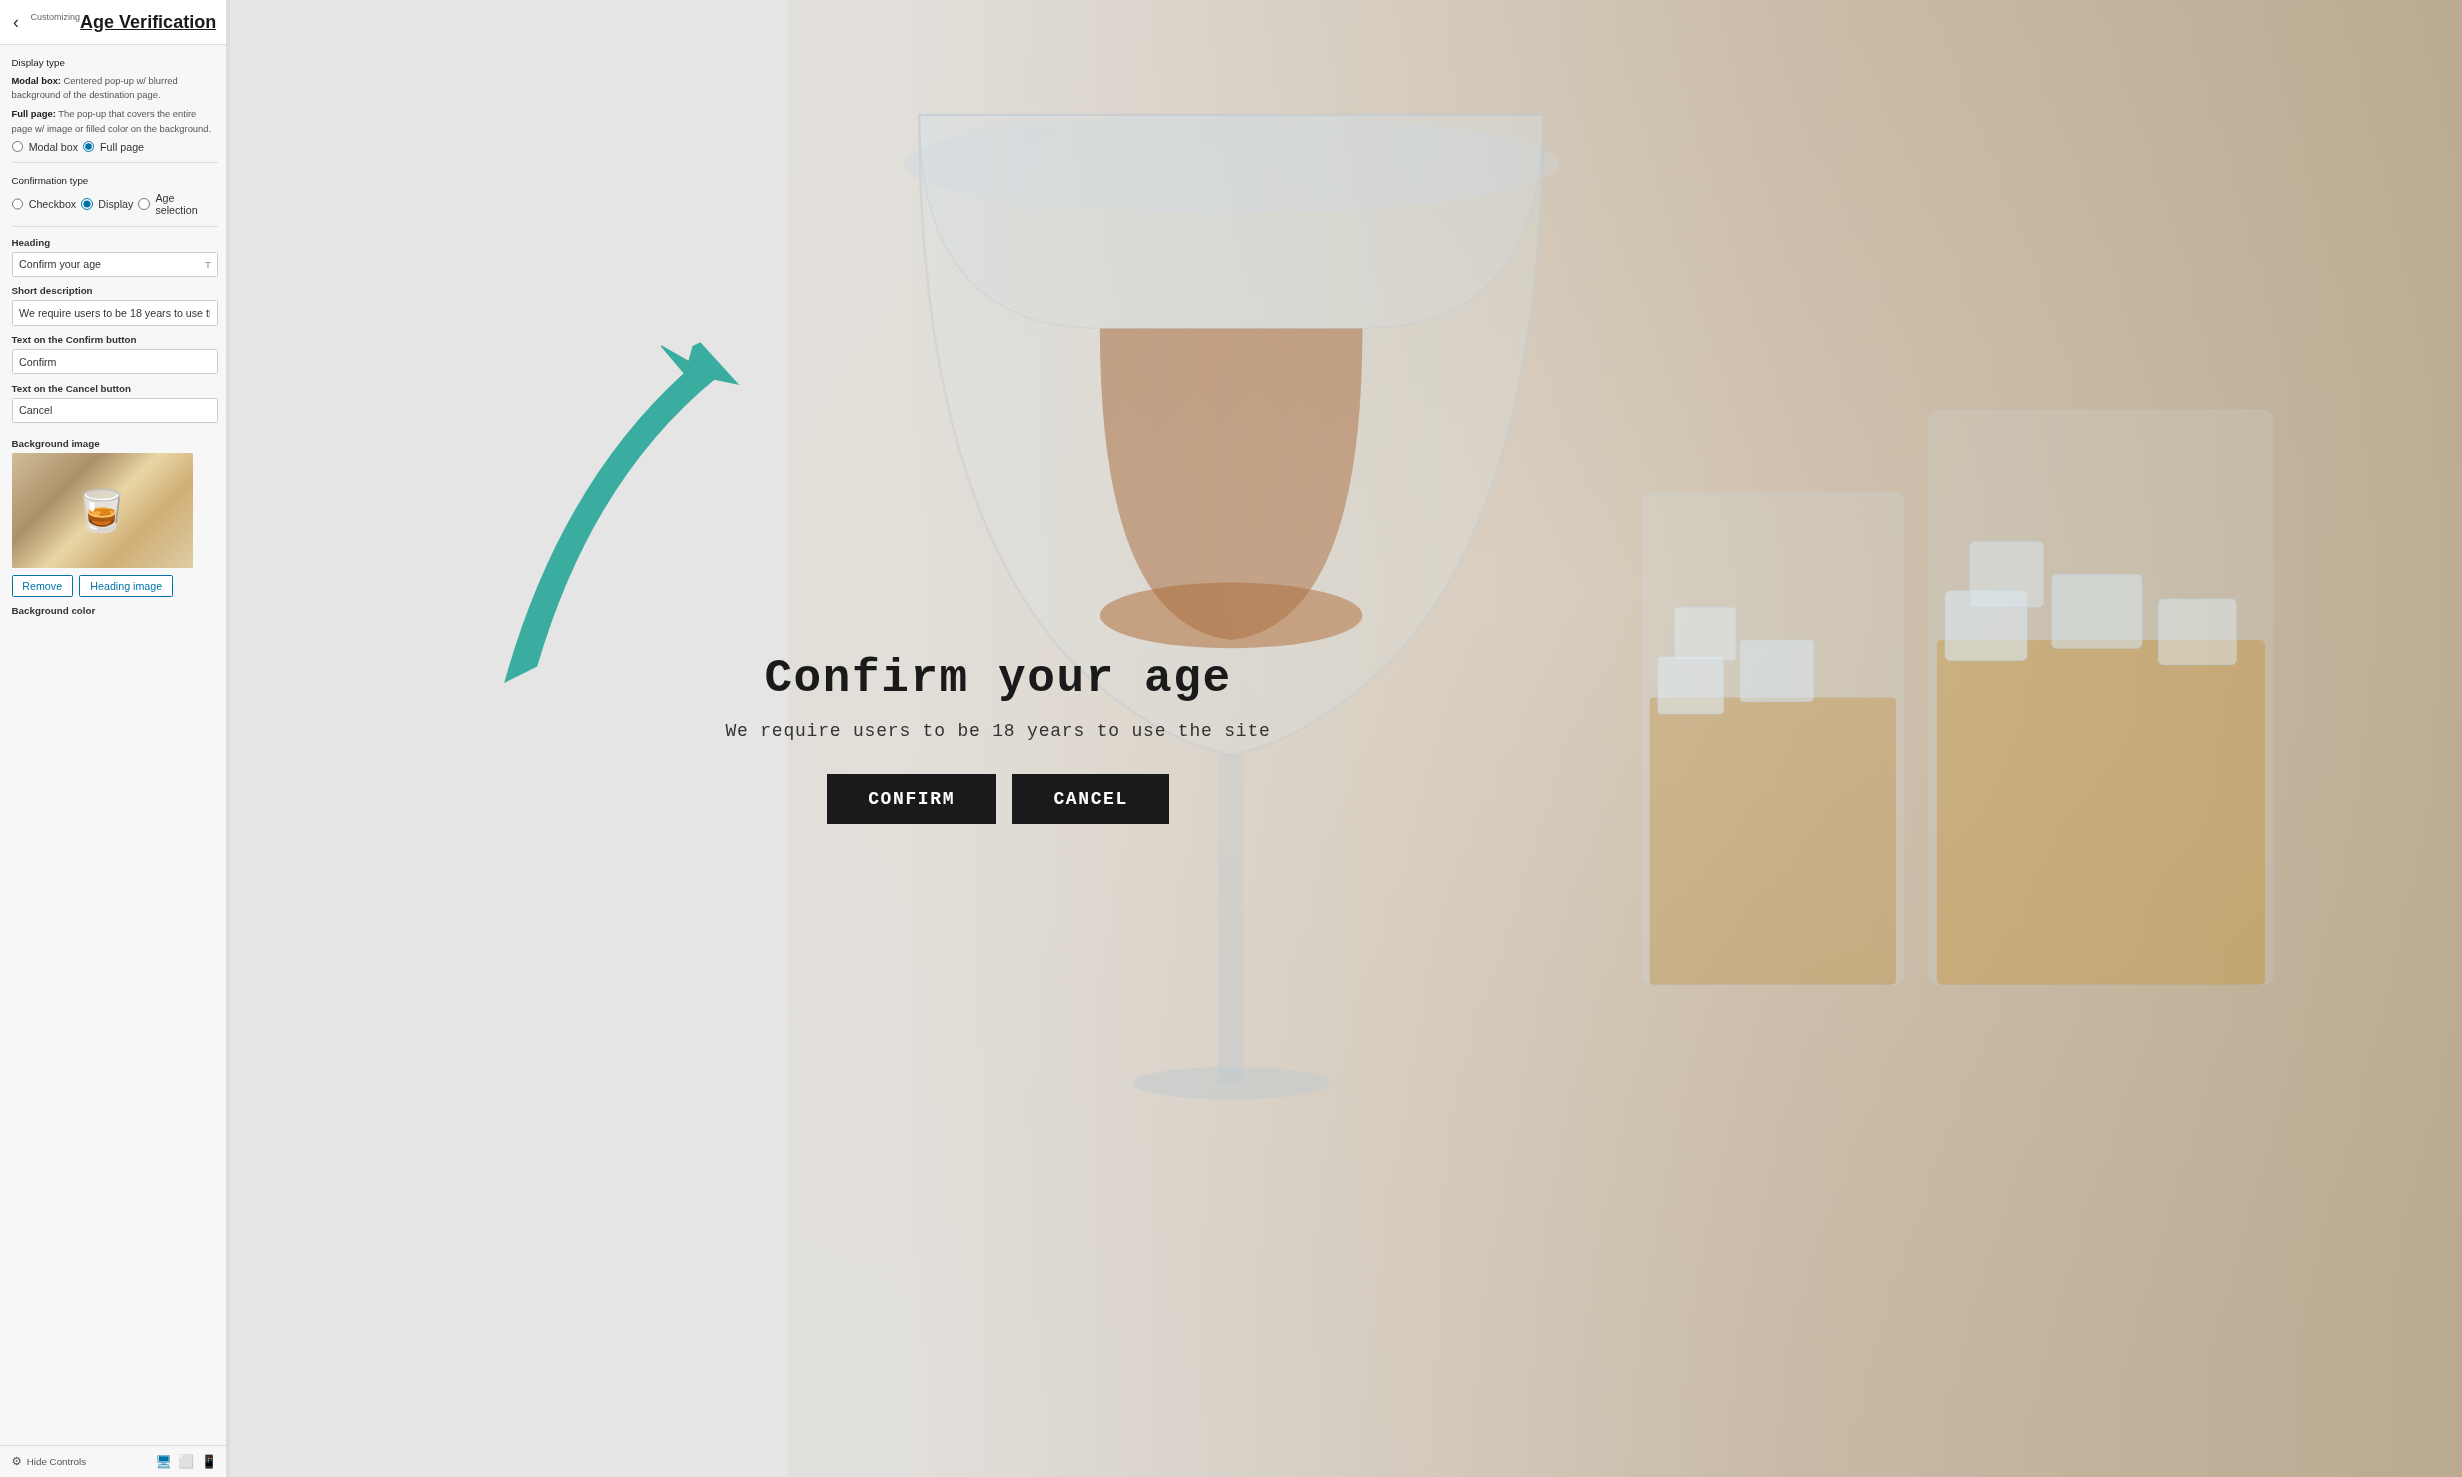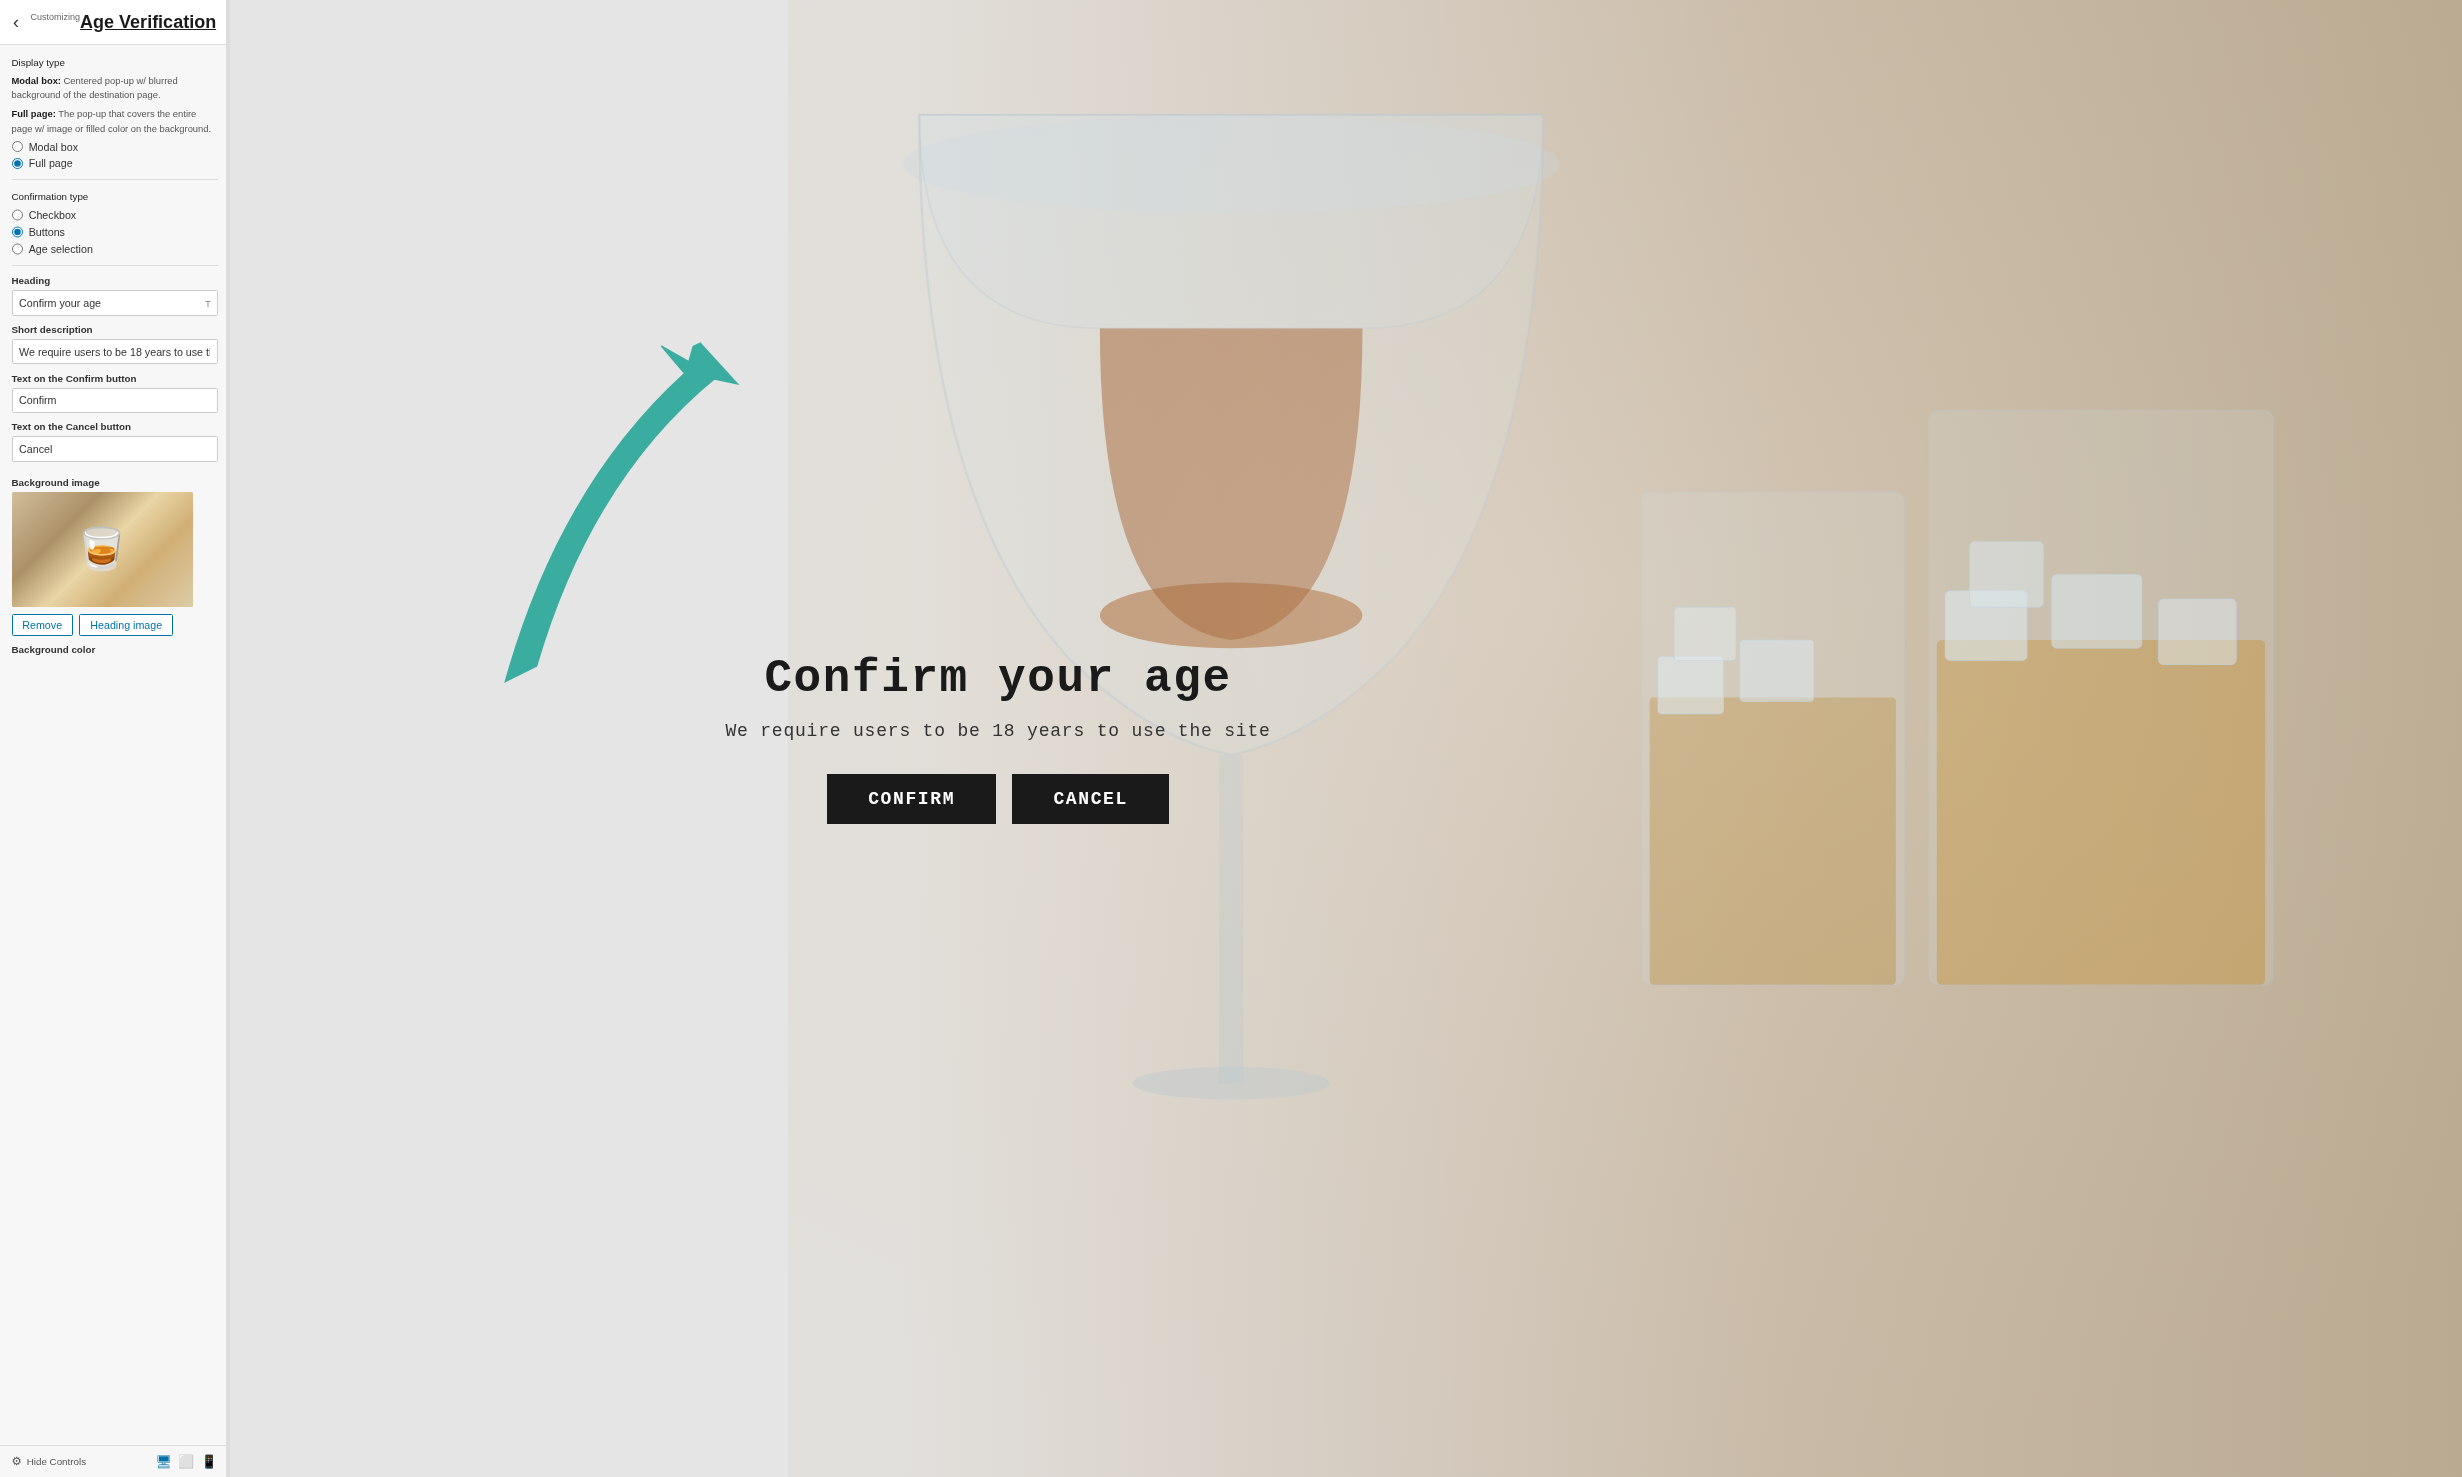--- a/index.html
+++ b/index.html
@@ -71,21 +71,21 @@
 
     .description-text {
       font-size: 9.4px;
       color: #555;
       margin-bottom: 4.9px;
       line-height: 1.5;
     }
 
     .description-text strong { font-weight: 700; color: #1a1a1a; font-style: normal; }
 
-    .radio-group { display: flex; flex-direction: column; gap: 4.9px; margin-bottom: 8.2px; }
+    .radio-group { display: flex; flex-direction: row; gap: 4.9px; margin-bottom: 8.2px; }
     .radio-item { display: flex; align-items: center; gap: 5.7px; cursor: pointer; font-size: 10.7px; color: #333; }
     .radio-item input[type="radio"] { accent-color: #0073aa; width: 11.5px; height: 11.5px; cursor: pointer; }
 
     .divider { height: 0.8px; background: #ddd; margin: 9.8px 0; }
 
     .field-label {
       font-size: 9.8px;
       font-weight: 600;
       color: #333;
       margin-bottom: 4.1px;
@@ -344,21 +344,21 @@
 
     
     <div class="section-title">Confirmation type</div>
     <div class="radio-group">
       <label class="radio-item">
         <input type="radio" name="conf_type" style="">
         <span>Checkbox</span>
       </label>
       <label class="radio-item">
         <input type="radio" name="conf_type" checked="" style="">
-        <span>Buttons</span>
+        <span>Display</span>
       </label>
       <label class="radio-item">
         <input type="radio" name="conf_type" style="">
         <span>Age selection</span>
       </label>
     </div>
 
     <div class="divider"></div>
 
     

